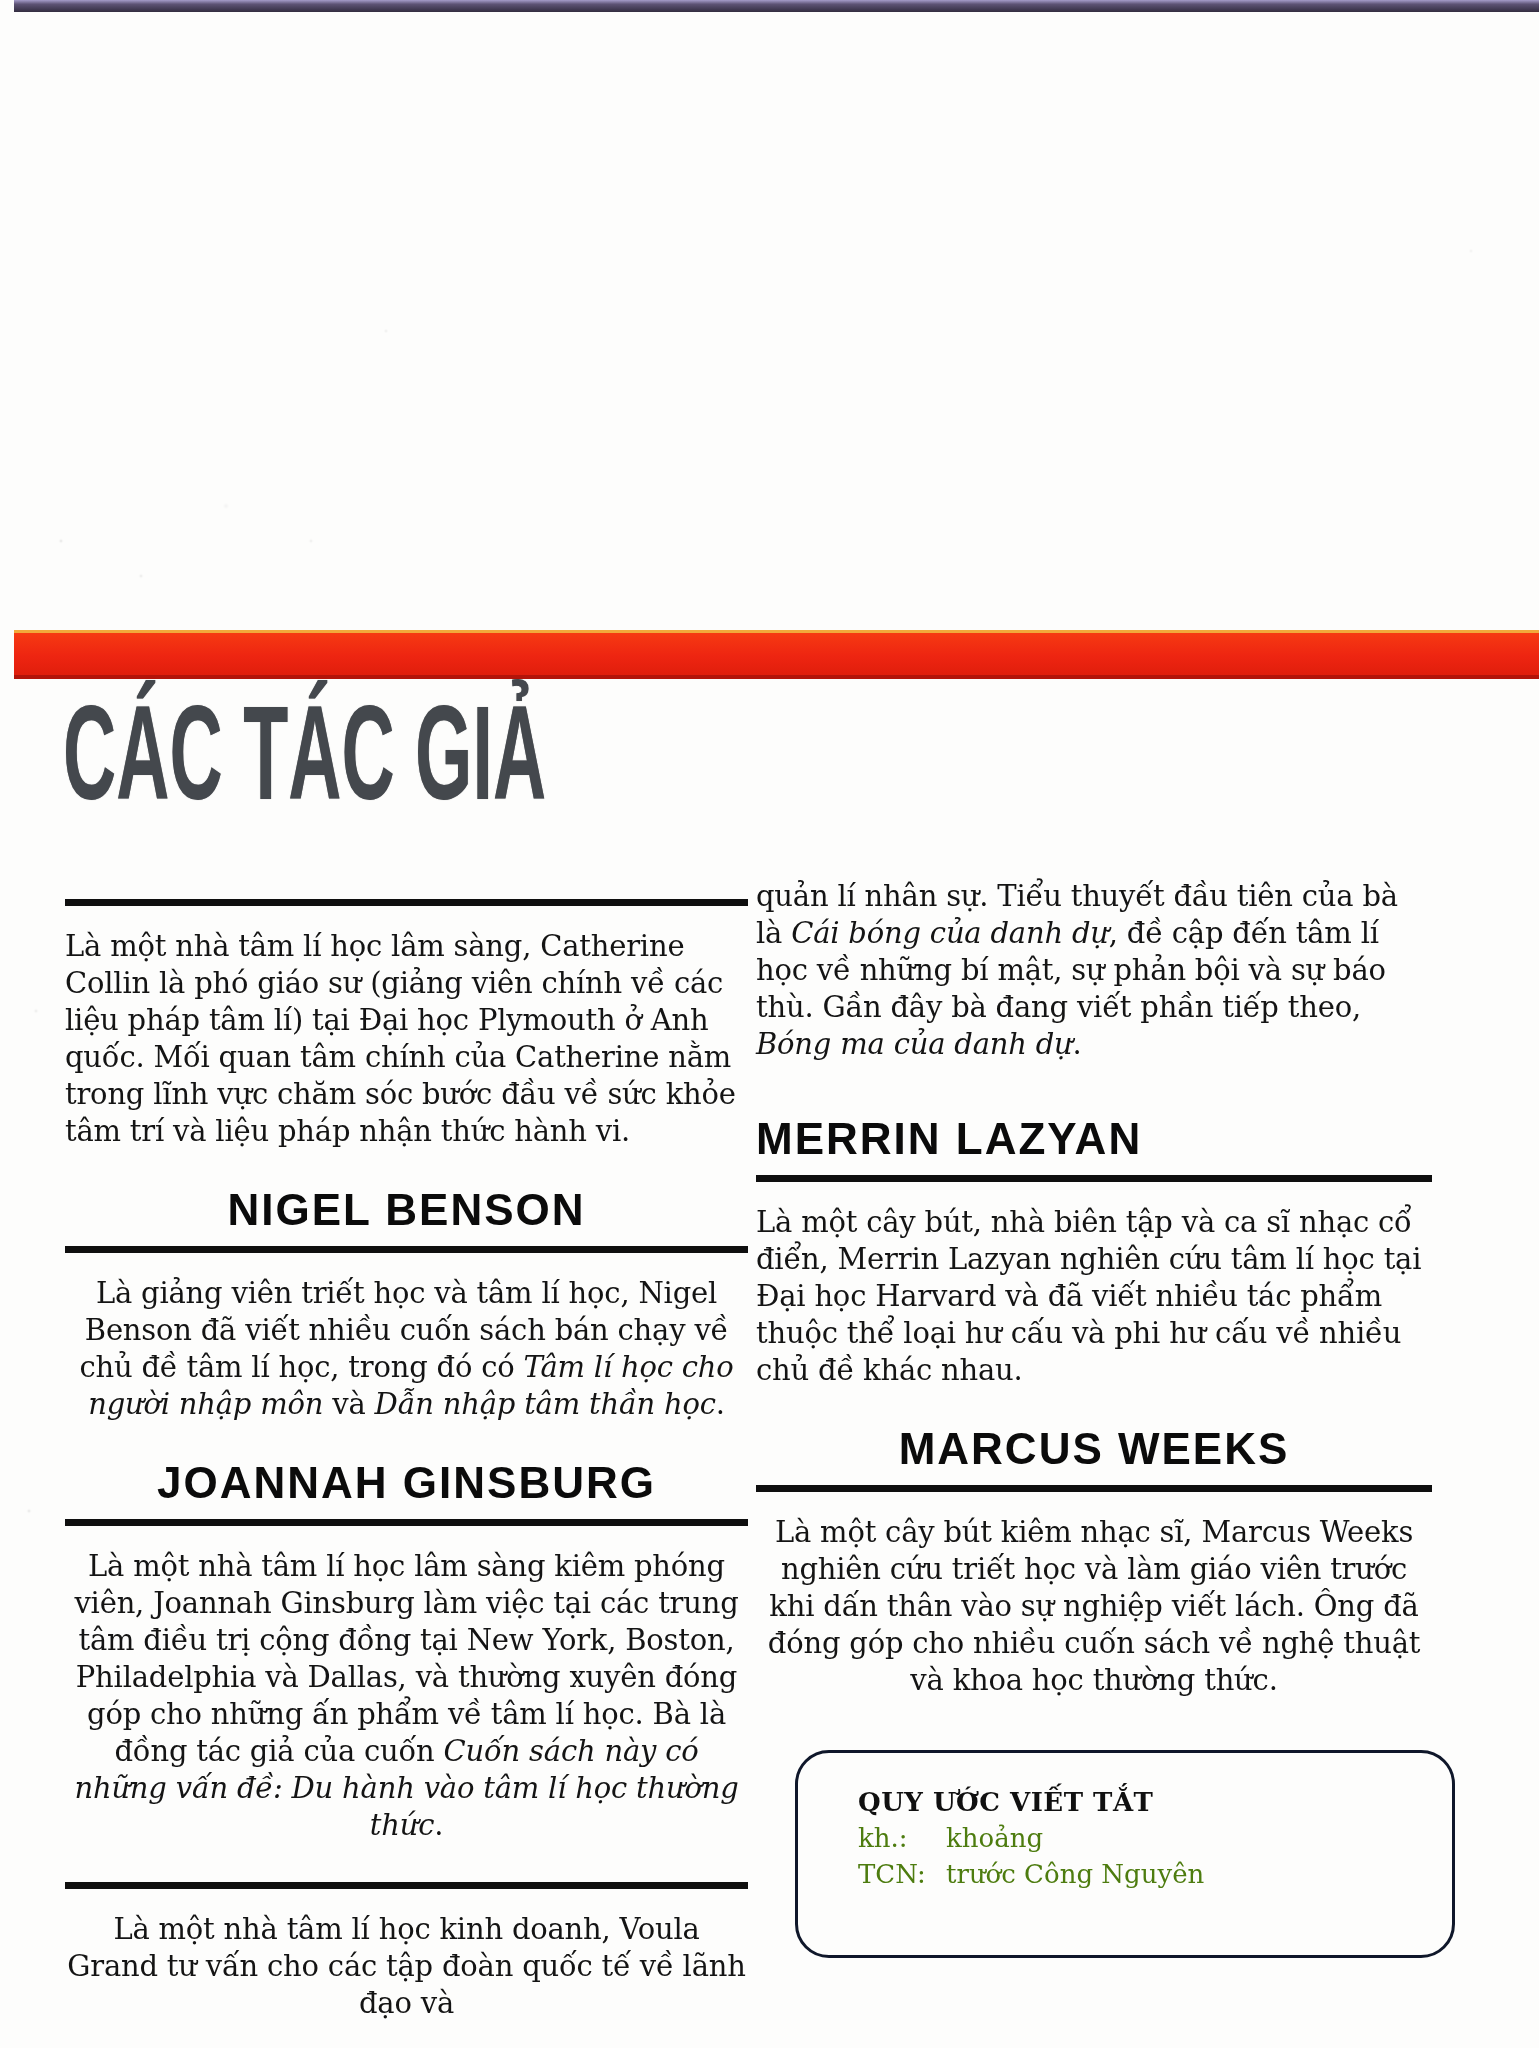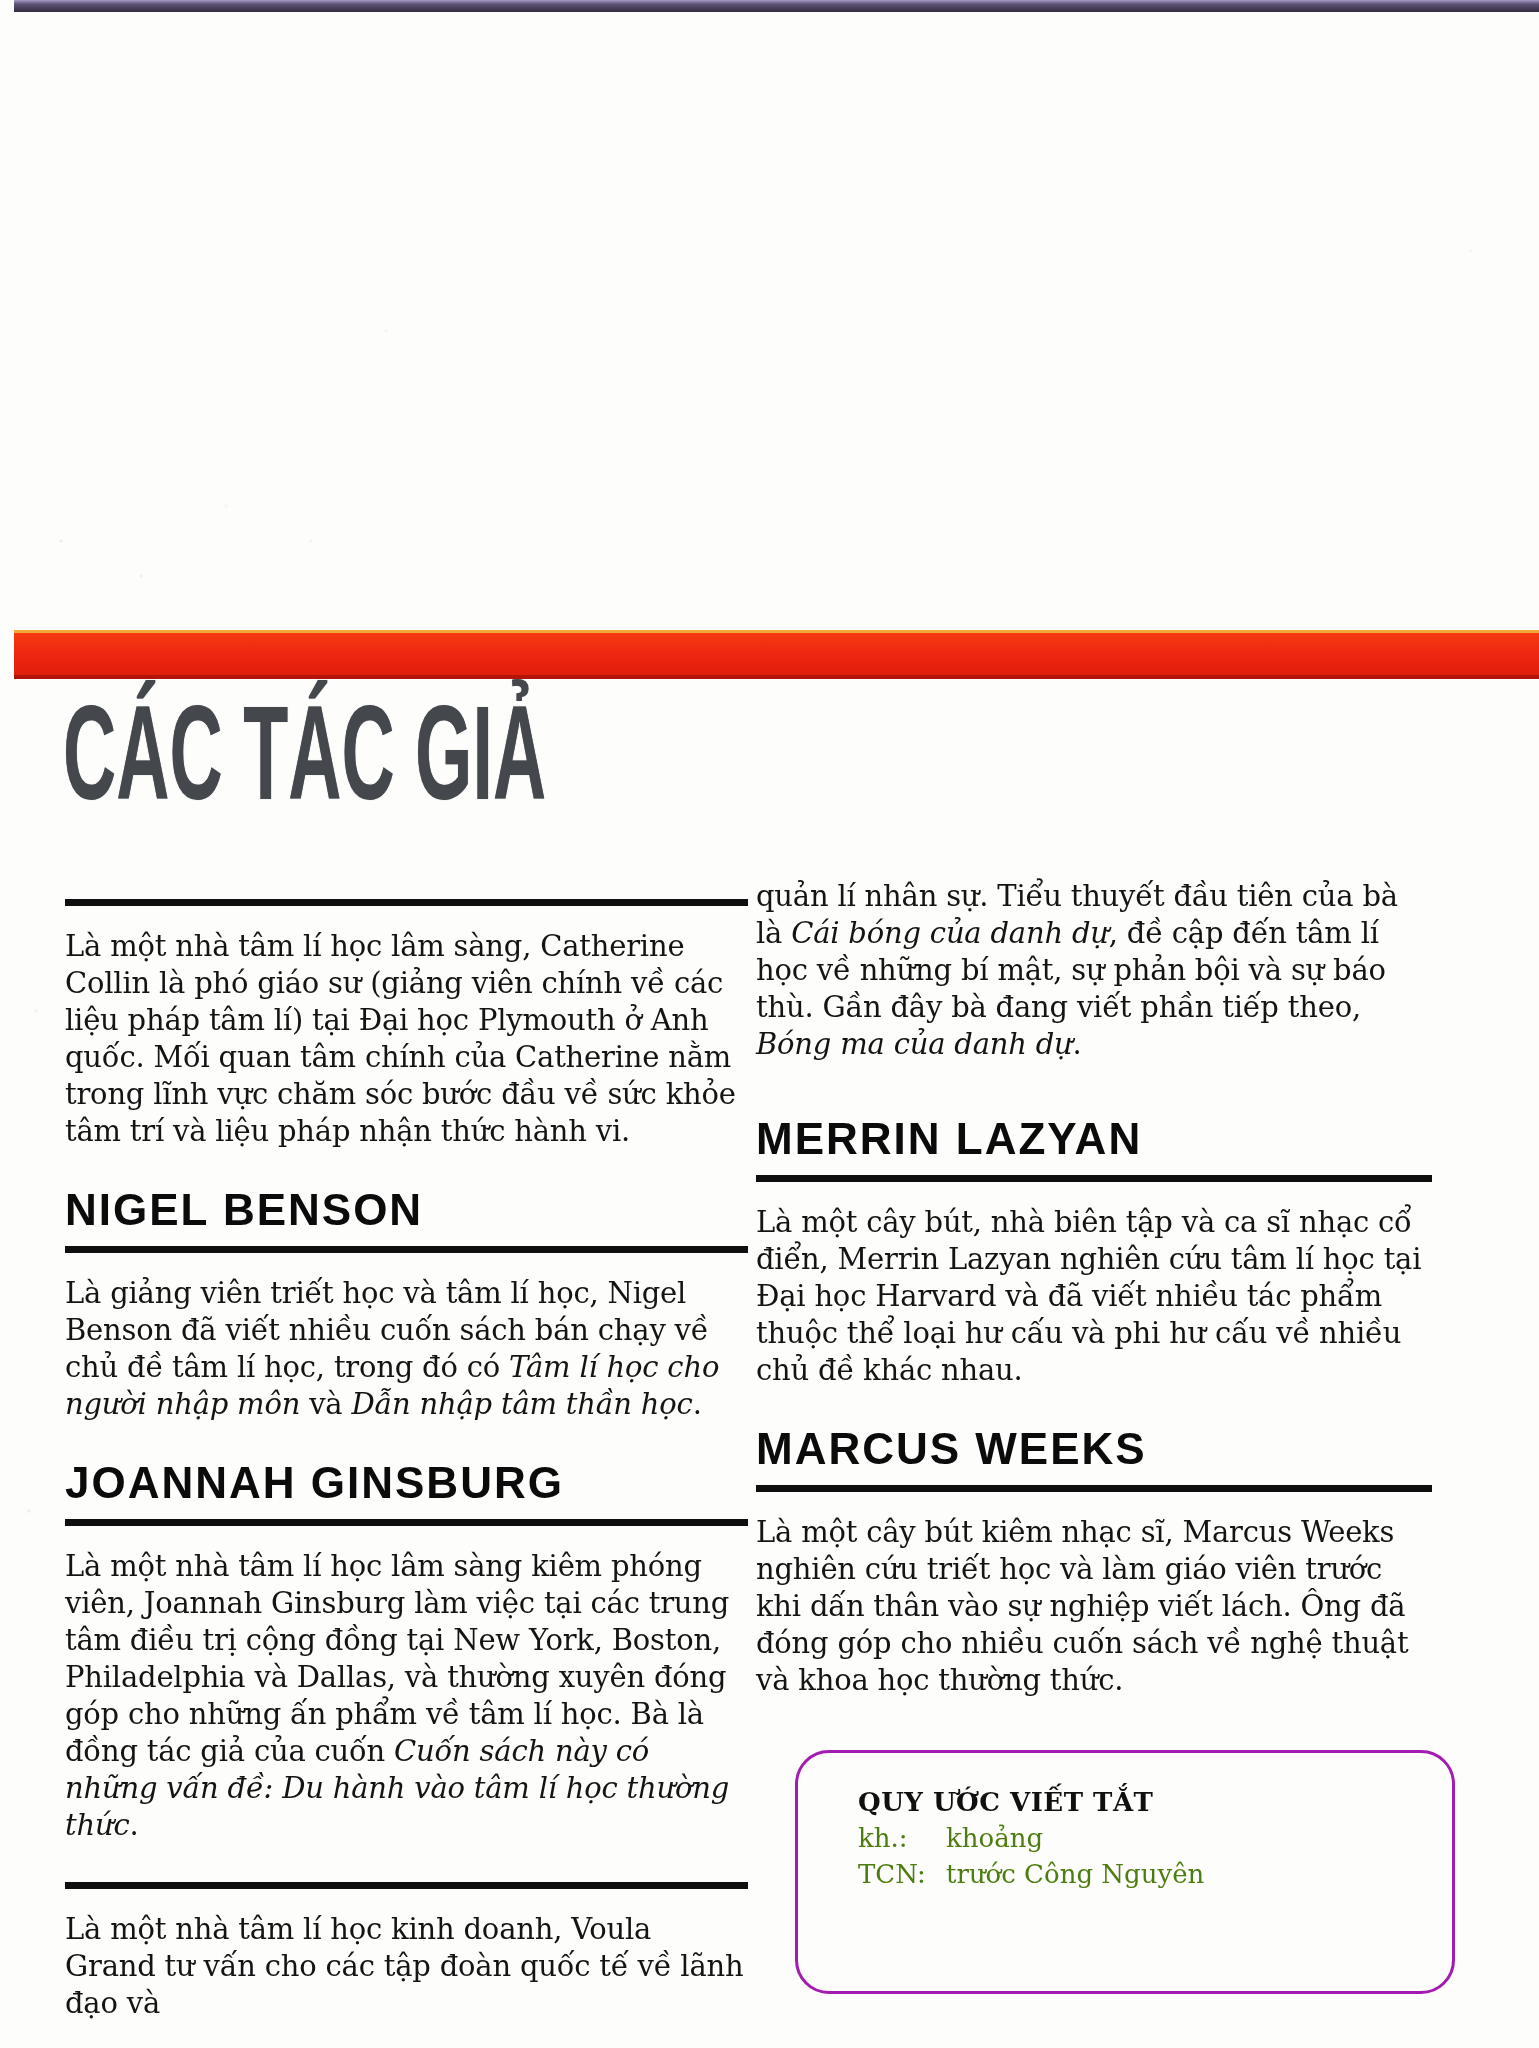--- a/index.html
+++ b/index.html
@@ -42,26 +42,26 @@
   .col{position:absolute;}
   .col-left{left:65px;top:885px;width:683px;}
   .col-right{left:756px;top:878px;width:676px;}
   h2.author-name{
     margin:0;font-family:"Liberation Sans",sans-serif;font-weight:700;
     font-size:44px;line-height:1;letter-spacing:2px;color:#0b0b0b;white-space:nowrap;
   }
   .rule{height:7px;background:var(--rule_black);margin-top:14px;}
   p.bio{margin:22px 0 0;font-size:29px;line-height:37px;letter-spacing:-.2px;}
   p.bio i{font-style:italic;}
-  section.author + section.author{margin-top:38px;}
+  section.author + section.author{margin-top:38px;text-align:center;}
   .col-right section.author:first-of-type{margin-top:54px;}
   .col-right p.cont{margin:0;font-size:29px;line-height:37px;letter-spacing:-.2px;}
   .abbr-box{
-    position:absolute;left:795px;top:1750px;width:660px;height:244px;
-    box-sizing:border-box;border:3px solid #a21caf;border-radius:34px;
+    position:absolute;left:795px;top:1750px;width:660px;height:208px;
+    box-sizing:border-box;border:3px solid #0f172a;border-radius:34px;
     padding:36px 30px 0 60px;background:#fdfdfc;
   }
   .abbr-title{
     font-family:"DejaVu Serif",serif;font-weight:700;font-size:26px;line-height:26px;
     color:#101010;letter-spacing:.5px;
   }
   .abbr-row{display:flex;margin-top:10px;font-size:26px;line-height:26px;color:#4d7c0f;}
   .abbr-row:first-of-type{margin-top:22px;}
   .abbr-key{width:88px;flex:none;}
   .abbr-val{flex:1;}

